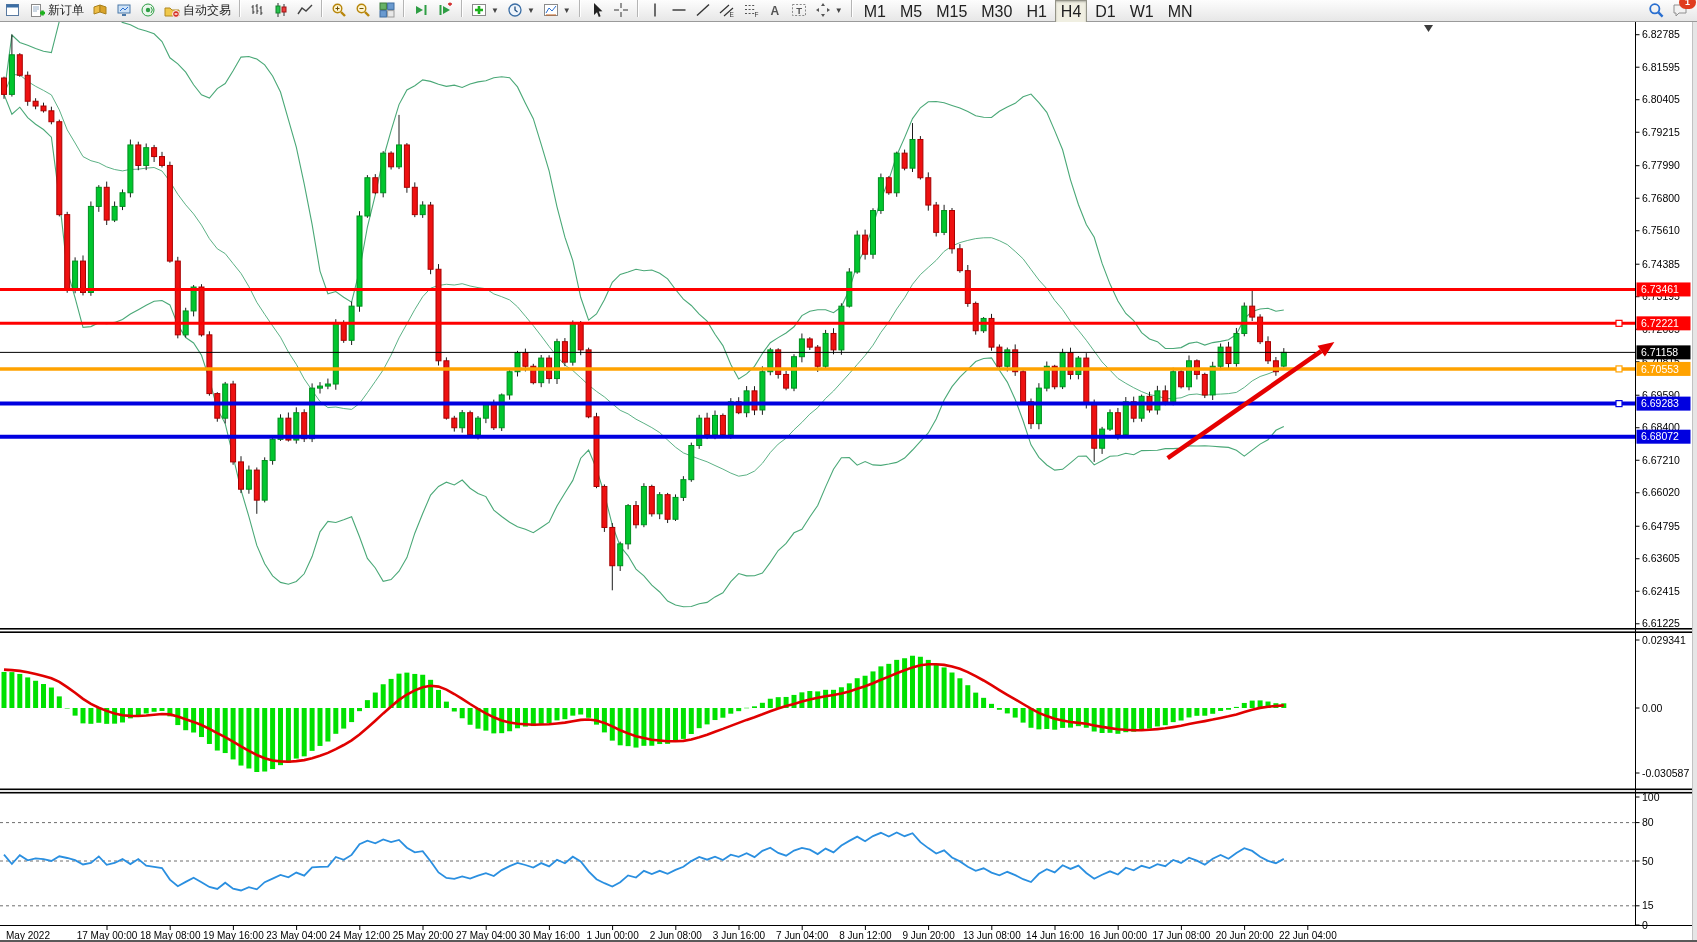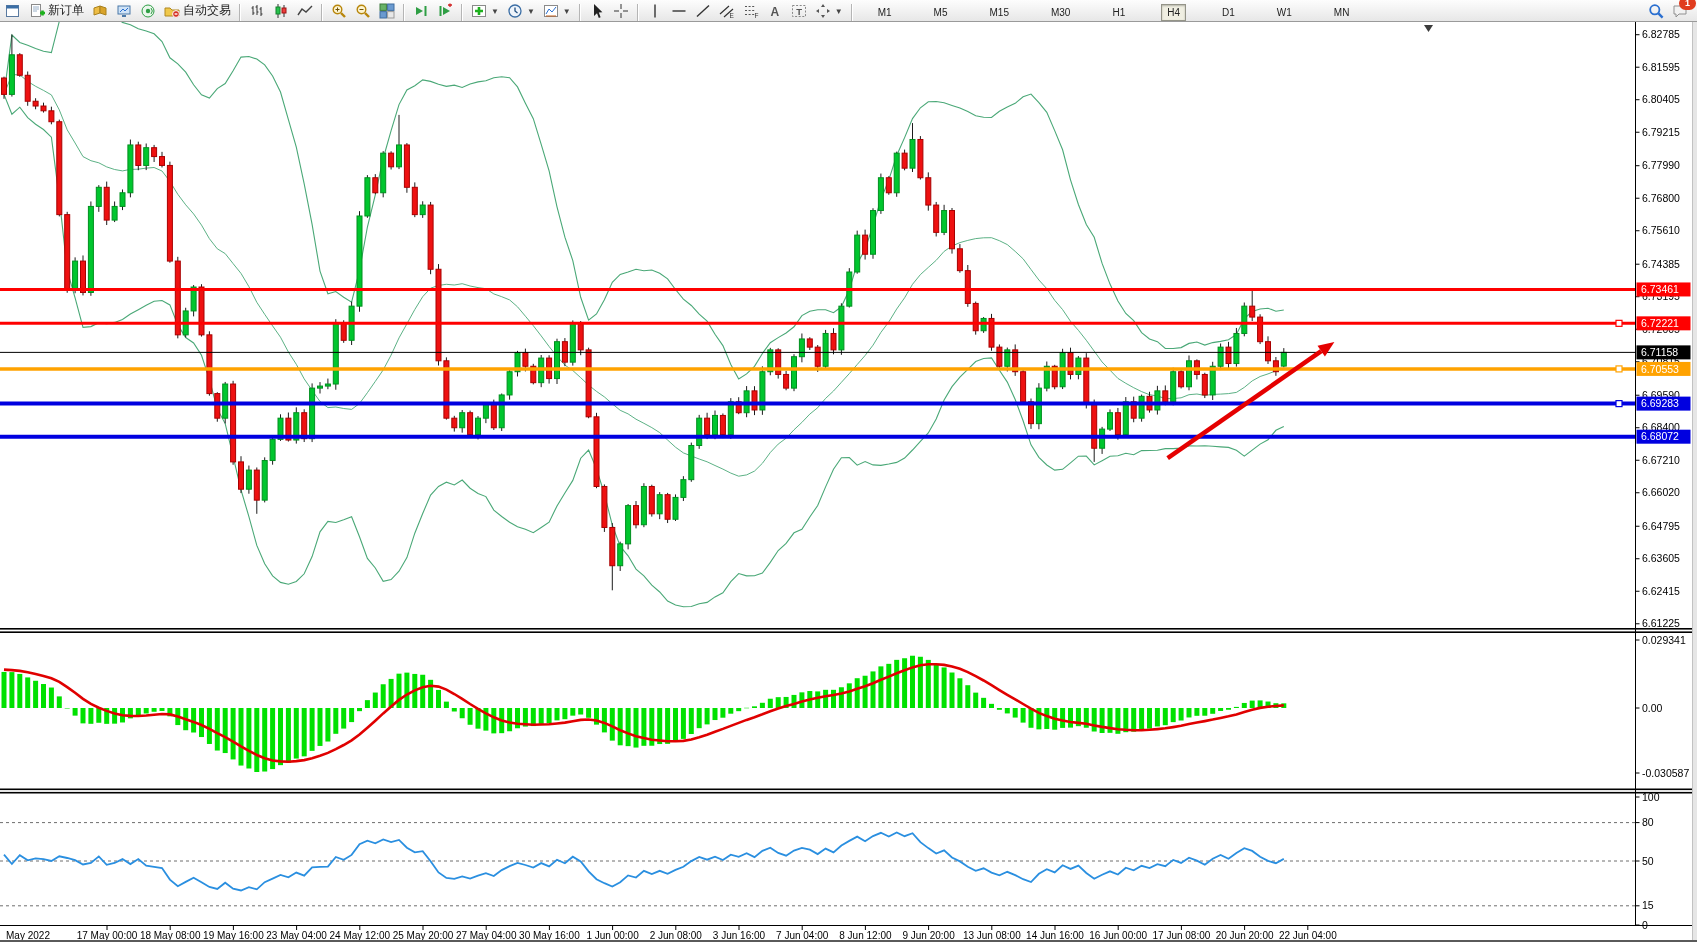--- a/index.html
+++ b/index.html
@@ -1,27 +1,27 @@
 <!DOCTYPE html>
 <html><head>
 <meta charset="utf-8">
 <style>
   html,body{margin:0;padding:0;background:#888;}
   .app{position:relative;width:1697px;height:942px;background:#fff;overflow:hidden;
        font-family:"Liberation Sans","DejaVu Sans",sans-serif;-webkit-font-smoothing:antialiased;}
   
   .toolbar{position:absolute;left:0;top:0;width:1697px;height:22px;box-sizing:border-box;
-    display:flex;align-items:flex-end;background:linear-gradient(#fdfdfd,#e7e7e7);
+    display:flex;align-items:flex-start;background:linear-gradient(#fdfdfd,#e7e7e7);
     border-bottom:1px solid #9a9a9a;padding:0 4px 0 1px;}
   .tbtn{display:flex;align-items:center;gap:3px;padding:1px 2px;margin:0 1px;border:1px solid transparent;
     border-radius:2px;font-size:12px;color:#222;white-space:nowrap;cursor:default;}
   .tbtn svg{display:block}
   .tsep{width:0;height:17px;border-left:1px solid #b5b5b5;border-right:1px solid #fff;margin:0 4px;}
   .caret{font-size:8px;color:#444;margin-left:1px;}
-  .tf{font-size:10px;padding:2px 5px;margin:0 15px;border:1px solid transparent;color:#222;}
+  .tf{font-size:16px;padding:2px 5px;margin:0 1px;border:1px solid transparent;color:#222;}
   .tf.active{background:#f0efe2;border:1px solid #949488;box-shadow:inset 0 1px 2px rgba(0,0,0,.25);}
   .spacer{flex:1}
   .notif{position:relative;margin-right:2px}
   .badge{position:absolute;right:-6px;top:-5px;min-width:13px;height:13px;border-radius:8px;
     background:#e03c1e;color:#fff;font-size:9px;font-weight:bold;text-align:center;line-height:13px;padding:0 2px;}
   
   .ovl{position:absolute;z-index:2;color:#1a1a1a;white-space:nowrap;}
   .title-line{left:7px;top:26px;font-size:12px;}
   .title-line span{margin-right:5px;}
   .ind-label{font-size:11px;}

